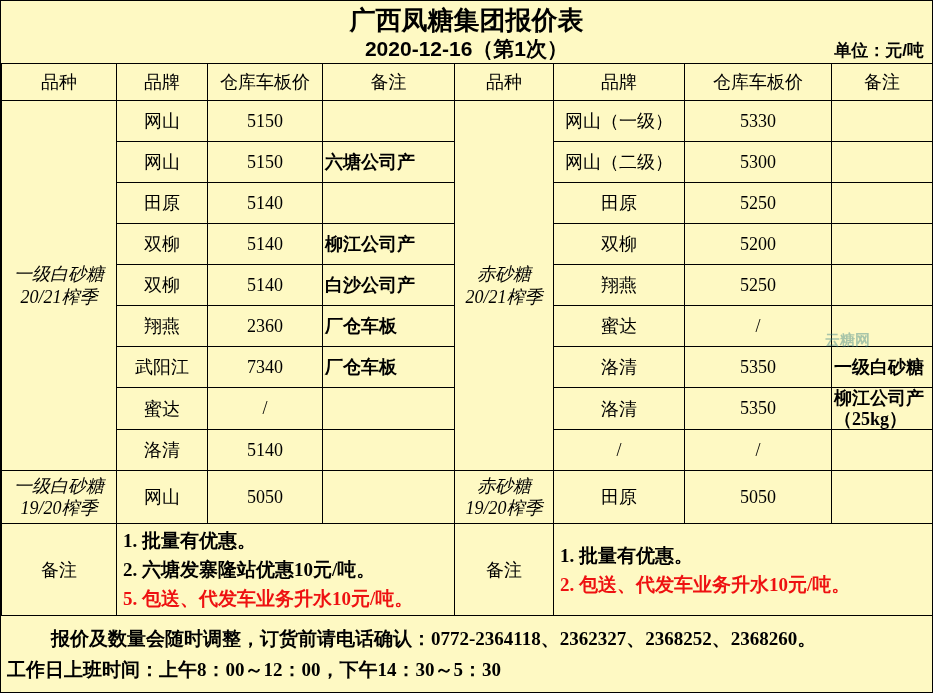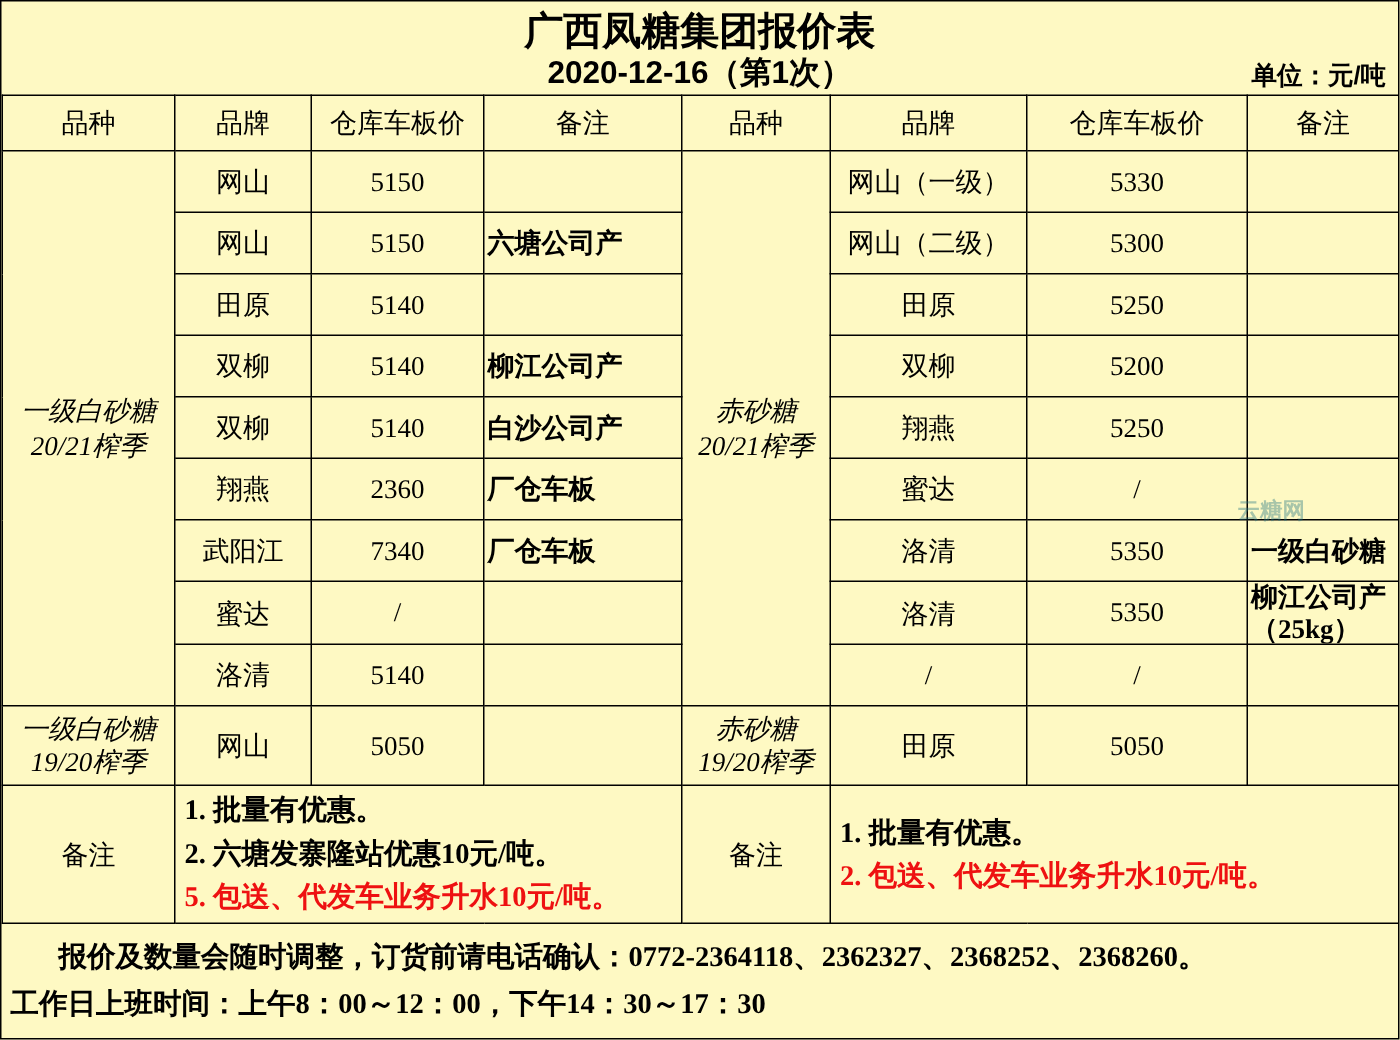--- a/index.html
+++ b/index.html
@@ -49,21 +49,21 @@
     text-align:left; font-weight:bold; padding:0 2px;
     white-space:pre-line; line-height:1.15;font-family:Liberation Serif, serif;
   }
   .remarks-cell { text-align:left; vertical-align:middle; padding:2px 0 2px 6px; }
   .remarks-cell .line {
     font-weight:bold; font-size:19px; line-height:29px; white-space:nowrap;
   }
   .red { color:#ee1111; }
   .footer { padding-top:7px; }
   .footer .l1 {
-    padding-left:38px; font-weight:bold; font-size:19px; line-height:31px; white-space:nowrap;
+    padding-left:50px; font-weight:bold; font-size:19px; line-height:31px; white-space:nowrap;
   }
   .footer .l2 {
     padding-left:6px; font-weight:bold; font-size:19px; line-height:31px; white-space:nowrap;
   }
   .watermark {
     position:absolute; left:824px; top:330px;
     font-size:15px; font-weight:bold;
     color:rgba(40,120,130,0.40);
     pointer-events:none;
   }
@@ -205,18 +205,18 @@
         <td colspan="3" class="remarks-cell">
           <div class="line">1. 批量有优惠。</div>
           <div class="line red">2. 包送、代发车业务升水10元/吨。</div>
         </td>
       </tr>
     </tbody>
   </table>
 
   <div class="footer">
     <div class="l1">报价及数量会随时调整，订货前请电话确认：0772-2364118、2362327、2368252、2368260。</div>
-    <div class="l2">工作日上班时间：上午8：00～12：00，下午14：30～17：30</div>
+    <div class="l2">工作日上班时间：上午8：00～12：00，下午14：30～5：30</div>
   </div>
 
   <div class="watermark">云糖网</div>
 
 </div>
 
 </body></html>

